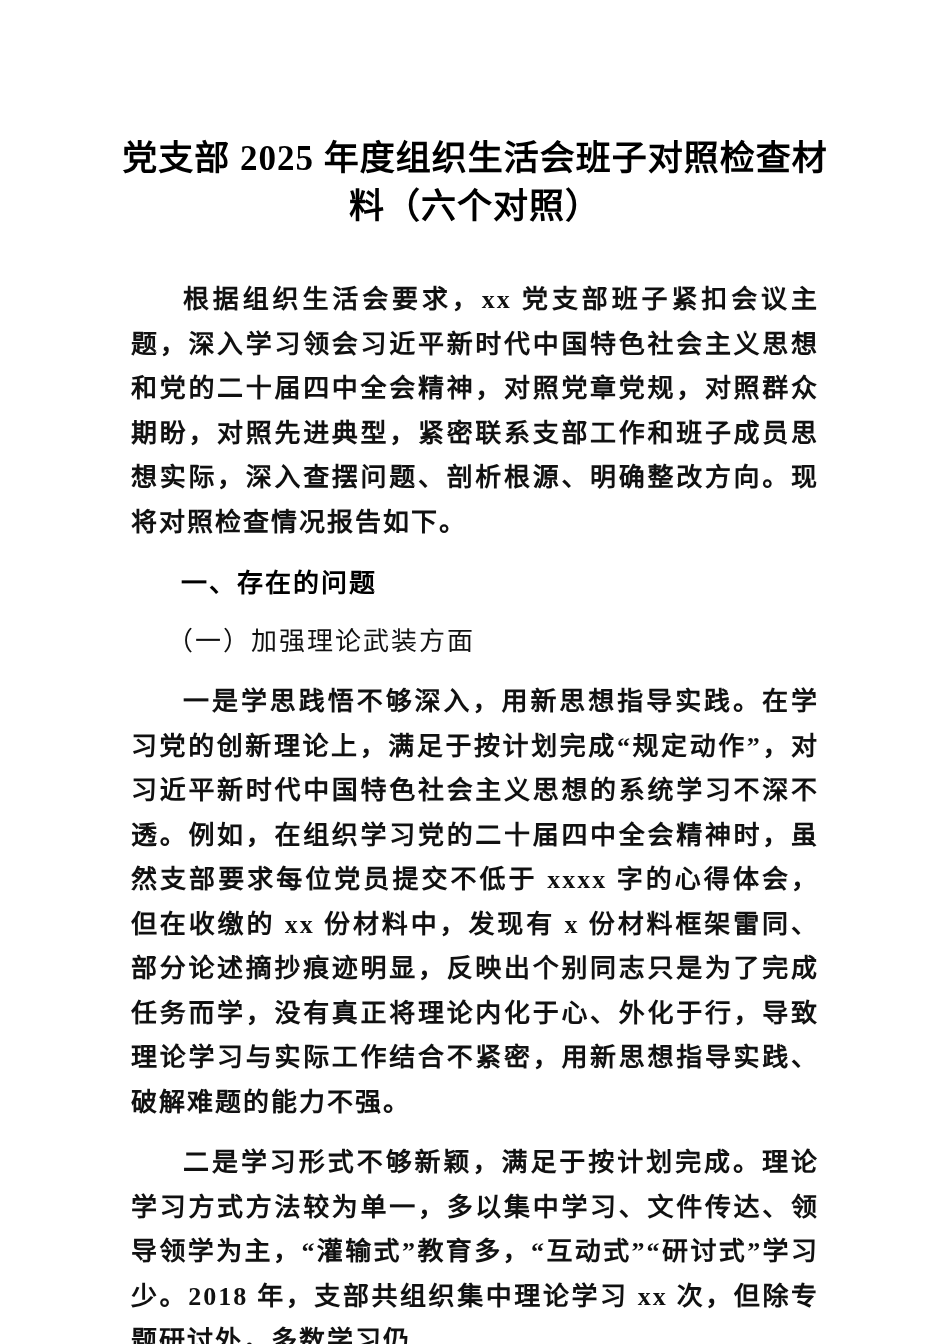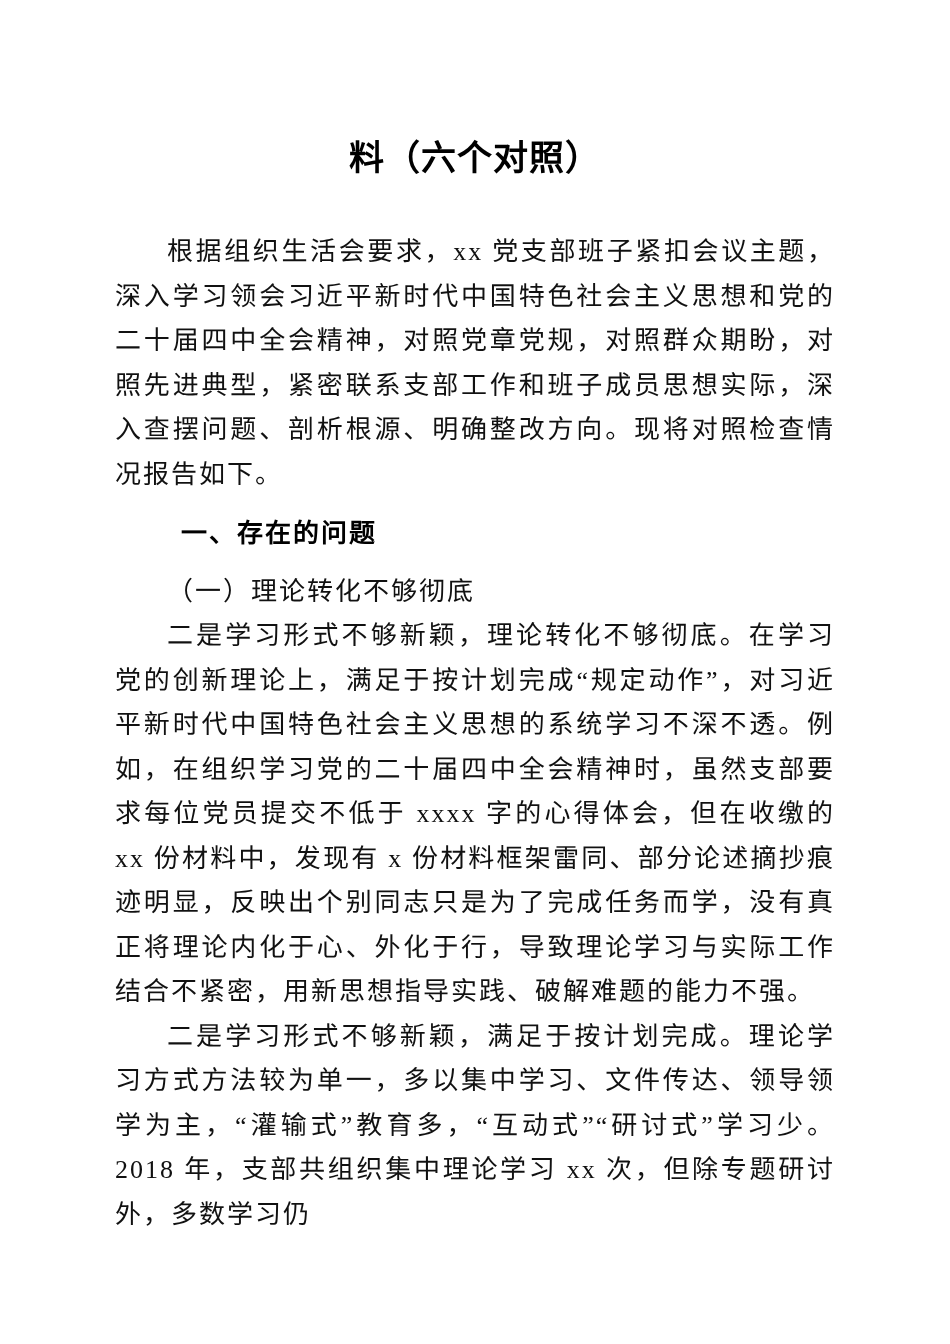--- a/index.html
+++ b/index.html
@@ -23,23 +23,23 @@
     font-weight: bold;
     font-size: 35px;
     line-height: 48px;
     text-align: center;
     letter-spacing: 1px;
   }
   .title-line {
     display: block;
   }
   .para {
-    margin: 0;
+    margin: 16px;
     font-family: "Liberation Serif", "DejaVu Serif", serif;
-    font-weight: normal;
+    font-weight: bold;
     font-size: 26px;
     line-height: 44.5px;
     letter-spacing: 2px;
     text-align: justify;
     text-indent: 2em;
     color: #111111;
   }
   .sec-heading {
     margin: 14px;
     font-family: "Liberation Sans", "DejaVu Sans", sans-serif;
@@ -66,26 +66,27 @@
     
     font-family: "Liberation Serif", "DejaVu Serif", serif;
   }
 </style>
 </head>
 <body>
 
 <div class="page">
 
   <h1 class="doc-title">
+    <span class="title-line">党支部 2025 年度组织生活会班子对照检查材</span>
     <span class="title-line">料（六个对照）</span>
   </h1>
 
   <p class="para">根据组织生活会要求，xx 党支部班子紧扣会议主题，深入学习领会习近平新时代中国特色社会主义思想和党的二十届四中全会精神，对照党章党规，对照群众期盼，对照先进典型，紧密联系支部工作和班子成员思想实际，深入查摆问题、剖析根源、明确整改方向。现将对照检查情况报告如下。</p>
 
   <h2 class="sec-heading">一、存在的问题</h2>
 
-  <h3 class="subsec-heading">（一）理论转化不够彻底</h3>
+  <h3 class="subsec-heading">（一）加强理论武装方面</h3>
 
-  <p class="para"><span class="lead">二是学习形式不够新颖，理论转化不够彻底。</span><span>在学习党的创新理论上，满足于按计划完成“规定动作”，对习近平新时代中国特色社会主义思想的系统学习不深不透。例如，在组织学习党的二十届四中全会精神时，虽然支部要求每位党员提交不低于 xxxx 字的心得体会，但在收缴的 xx 份材料中，发现有 x 份材料框架雷同、部分论述摘抄痕迹明显，反映出个别同志只是为了完成任务而学，没有真正将理论内化于心、外化于行，导致理论学习与实际工作结合不紧密，用新思想指导实践、破解难题的能力不强。</span></p>
+  <p class="para"><span class="lead">一是学思践悟不够深入，用新思想指导实践。</span><span>在学习党的创新理论上，满足于按计划完成“规定动作”，对习近平新时代中国特色社会主义思想的系统学习不深不透。例如，在组织学习党的二十届四中全会精神时，虽然支部要求每位党员提交不低于 xxxx 字的心得体会，但在收缴的 xx 份材料中，发现有 x 份材料框架雷同、部分论述摘抄痕迹明显，反映出个别同志只是为了完成任务而学，没有真正将理论内化于心、外化于行，导致理论学习与实际工作结合不紧密，用新思想指导实践、破解难题的能力不强。</span></p>
 
   <p class="para"><span class="lead">二是学习形式不够新颖，满足于按计划完成。</span><span>理论学习方式方法较为单一，多以集中学习、文件传达、领导领学为主，“灌输式”教育多，“互动式”“研讨式”学习少。2018 年，支部共组织集中理论学习 xx 次，但除专题研讨外，多数学习仍</span></p>
 
 </div>
 
 </body></html>

